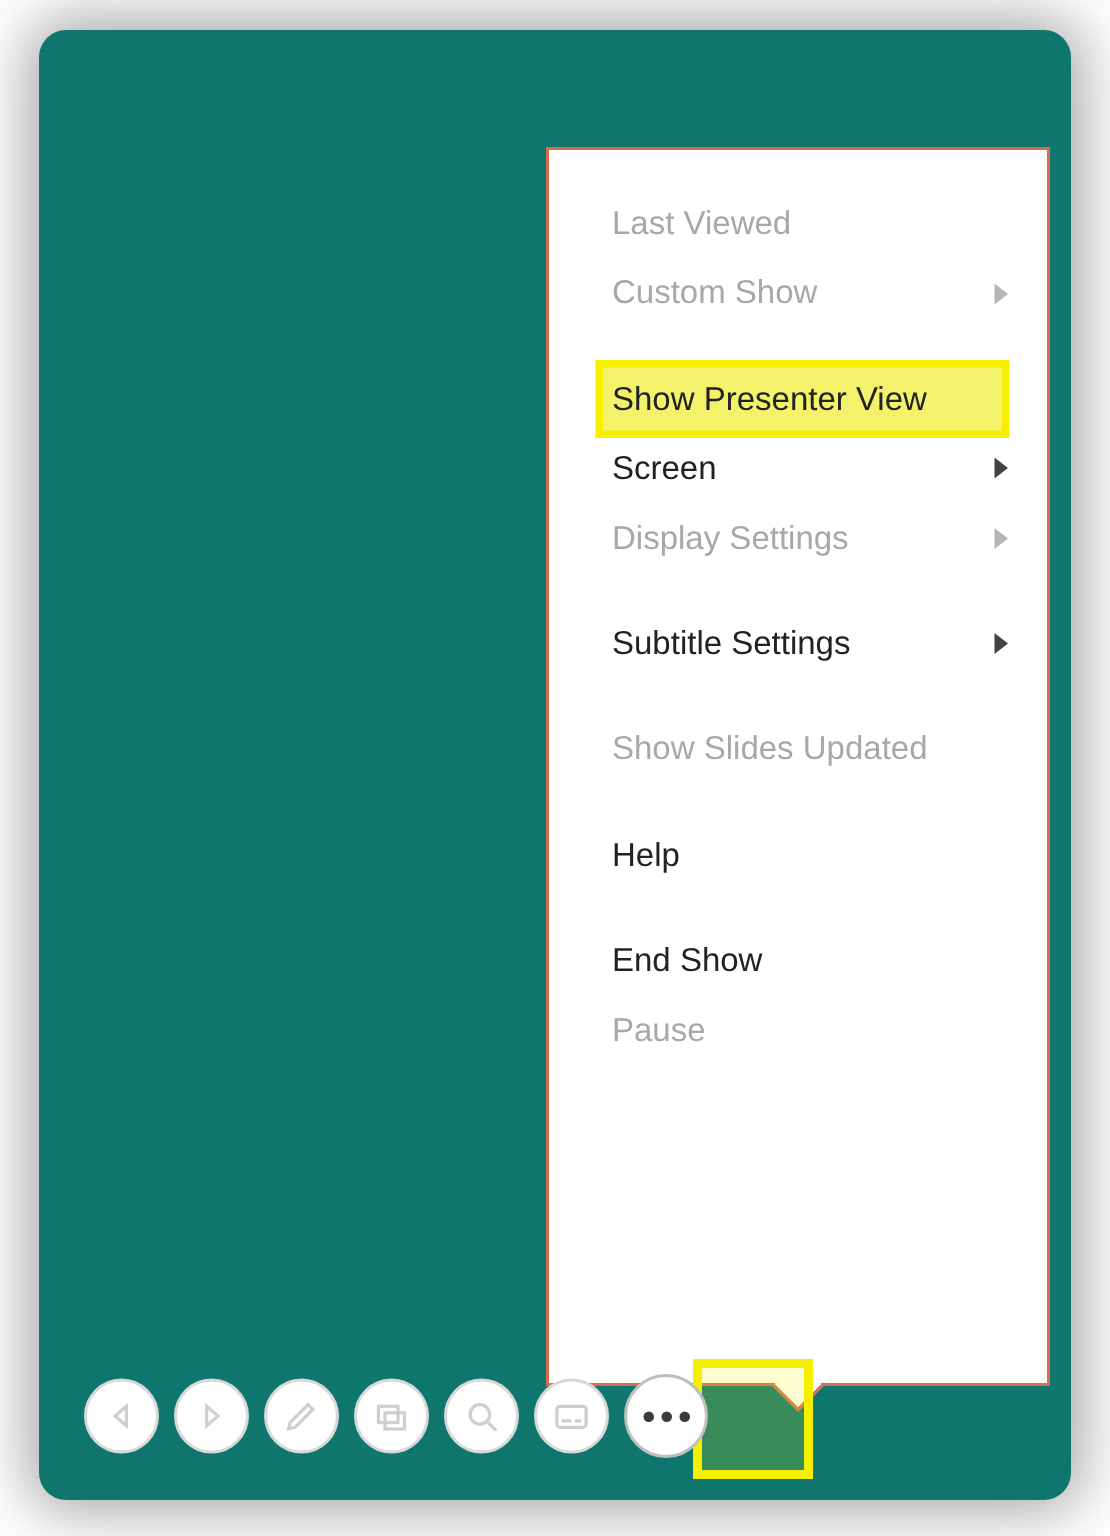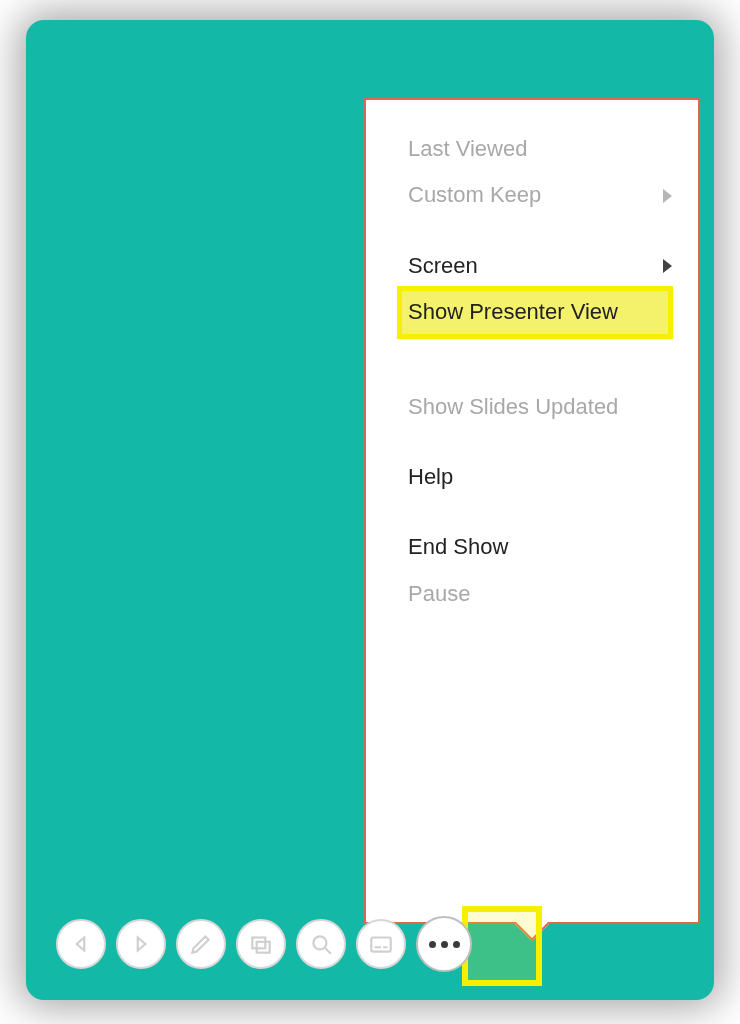--- a/index.html
+++ b/index.html
@@ -11,21 +11,21 @@
     width: 740px;
     height: 1024px;
     position: relative;
   }
   .canvas {
     position: absolute;
     top: 20px;
     left: 26px;
     width: 688px;
     height: 980px;
-    background: #14b8a6;
+    background: #0f766e;
     border-radius: 18px;
     box-shadow: 0 0 40px 8px rgba(0,0,0,0.35);
   }
   
   .menu {
     position: absolute;
     top: 78px;
     left: 338px;
     width: 336px;
     height: 826px;
@@ -108,36 +108,44 @@
 <body>
 
 <div class="canvas">
 
   <div class="menu">
 
     <div class="item disabled">
       <span>Last Viewed</span>
     </div>
     <div class="item disabled">
-      <span>Custom Keep</span>
-      <span class="arrow"></span>
-    </div>
-
-    <div class="sep"></div>
-
-    <div class="item">
-      <span>Screen</span>
-      <span class="arrow"></span>
-    </div>
+      <span>Custom Show</span>
+      <span class="arrow"></span>
+    </div>
+
+    <div class="sep"></div>
+
     <div class="item highlight">
       <span>Show Presenter View</span>
     </div>
-
-    <div class="sep"></div>
-
+    <div class="item">
+      <span>Screen</span>
+      <span class="arrow"></span>
+    </div>
+    <div class="item disabled">
+      <span>Display Settings</span>
+      <span class="arrow"></span>
+    </div>
+
+    <div class="sep"></div>
+
+    <div class="item">
+      <span>Subtitle Settings</span>
+      <span class="arrow"></span>
+    </div>
 
     <div class="sep"></div>
 
     <div class="item disabled">
       <span>Show Slides Updated</span>
     </div>
 
     <div class="sep"></div>
 
     <div class="item">

